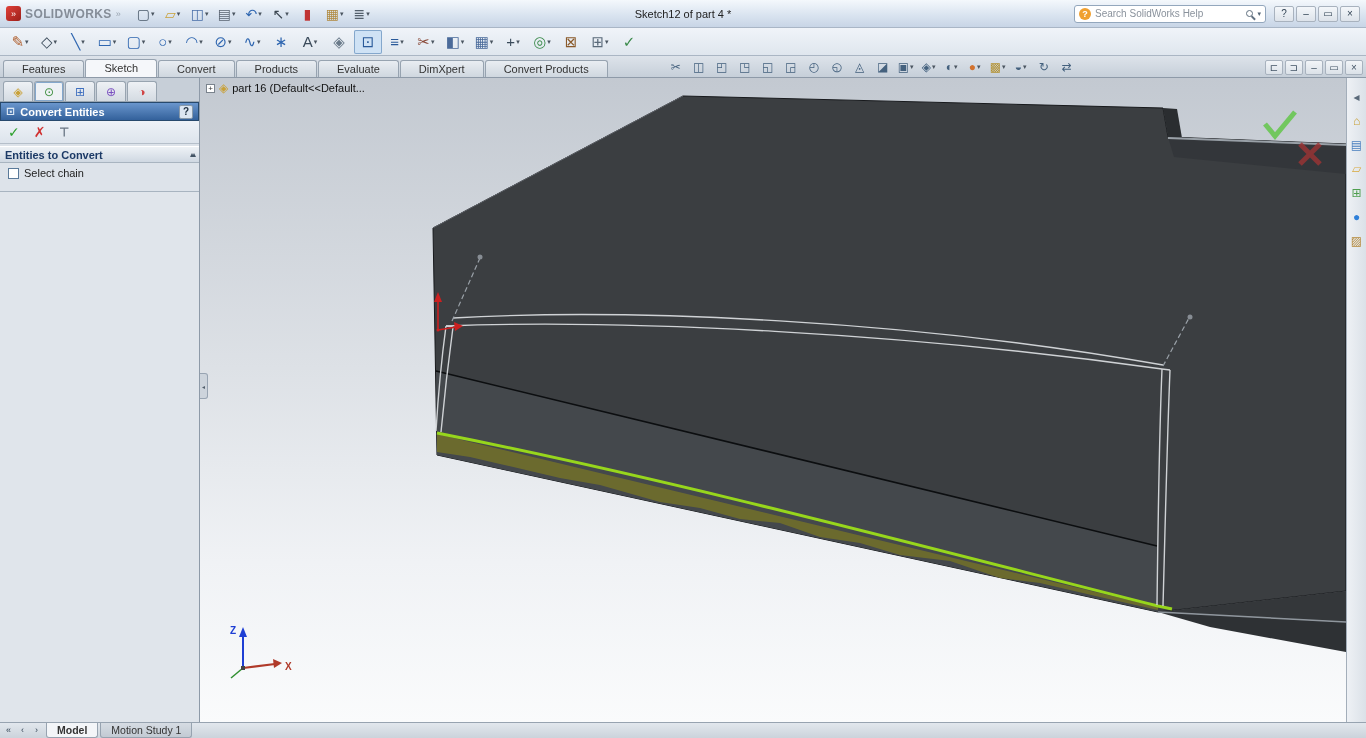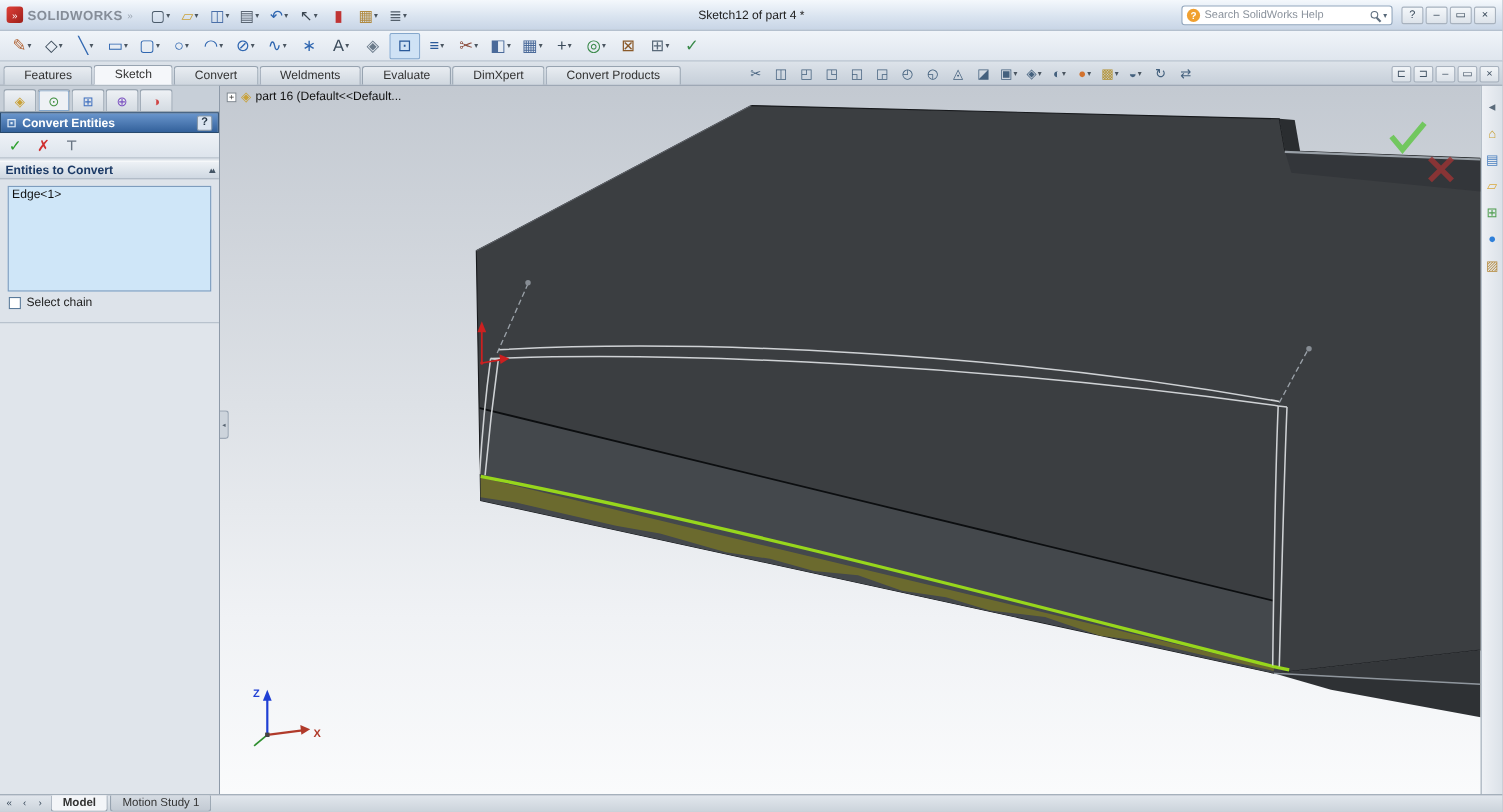--- a/index.html
+++ b/index.html
@@ -230,21 +230,21 @@
         <span class="tb-btn">
           <span class="tb-ico" style="color: rgb(58, 138, 74);">✓</span>
         </span>
       </div>
   </div>
 
   <div class="row-tabs">
     <span class="ctab">Features</span>
     <span class="ctab active">Sketch</span>
     <span class="ctab">Convert</span>
-    <span class="ctab">Weldments</span>
+    <span class="ctab">Products</span>
     <span class="ctab">Evaluate</span>
     <span class="ctab">DimXpert</span>
     <span class="ctab">Convert Products</span>
     <div id="headsup">
         <span class="tb-btn">
           <span class="tb-ico">✂</span>
         </span>
         <span class="tb-btn">
           <span class="tb-ico">◫</span>
         </span>
@@ -350,23 +350,20 @@
         </div>
         <div class="pm-actions">
           <span class="ok">✓</span>
           <span class="cancel">✗</span>
           <span class="pin">⊢</span>
         </div>
         <div class="group-hd">
           <span>Entities to Convert</span>
           <span class="chev">▴▴</span>
         </div>
-        <div class="sel-list">
-          <div class="sel-item">Edge&lt;1&gt;</div>
-        </div>
         <div class="cb-row">
           <span class="cb"></span>
           <span>Select chain</span>
         </div>
       </div>
       <div class="panel-rest"></div>
     </div>
 
     <div class="viewport">
       <svg viewBox="0 0 1146 644" width="1146" height="644" xmlns="http://www.w3.org/2000/svg">

